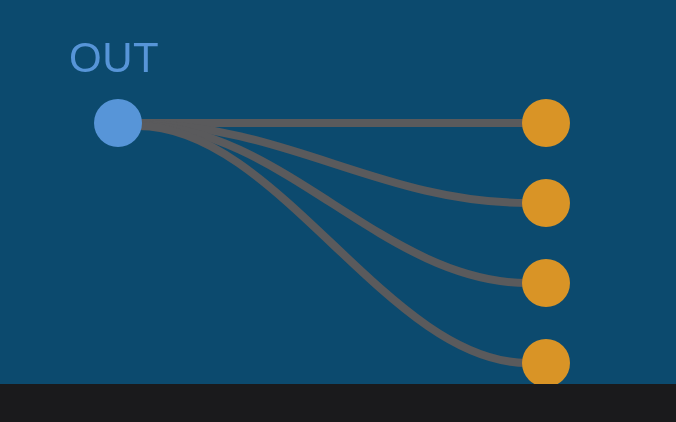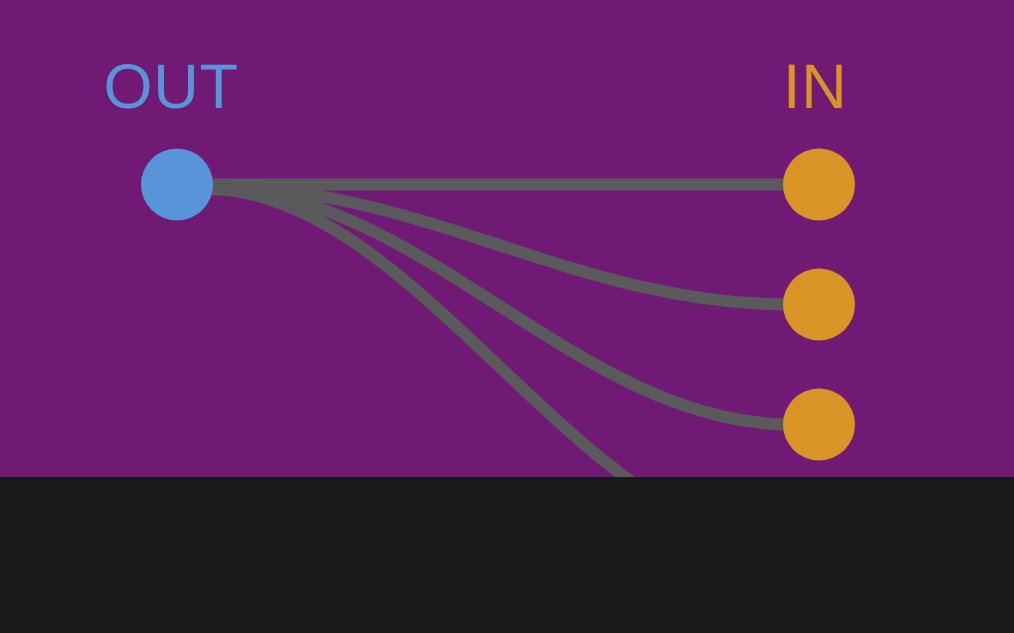--- a/index.html
+++ b/index.html
@@ -33,21 +33,21 @@
     font-weight: 400;
     letter-spacing: 0.5px;
     line-height: 1;
     white-space: nowrap;
     user-select: none;
   }
 </style>
 </head>
 <body>
 
-<div id="canvas" style="width: 676px; height: 318px; background: #701a75;">
+<div id="canvas" style="width: 676px; height: 384px; background: #0c4a6e;">
 
   <svg id="graph-svg" viewBox="0 0 676 422" xmlns="http://www.w3.org/2000/svg">
 
     <g id="edges-group">
         <path d="M 138 123 C 300 123, 366 123, 528 123" fill="none" stroke="#5a5a5c" stroke-width="8" stroke-linecap="butt"></path>
         <path d="M 138 124 C 286 124, 380 203, 528 203" fill="none" stroke="#5a5a5c" stroke-width="8" stroke-linecap="butt"></path>
         <path d="M 138 125 C 282 125, 384 283, 528 283" fill="none" stroke="#5a5a5c" stroke-width="8" stroke-linecap="butt"></path>
         <path d="M 138 126 C 278 126, 388 363, 528 363" fill="none" stroke="#5a5a5c" stroke-width="8" stroke-linecap="butt"></path>
       </g>
     <g id="nodes-group">
@@ -55,15 +55,14 @@
         <circle cx="546" cy="123" r="24" fill="#d99426"></circle>
         <circle cx="546" cy="203" r="24" fill="#d99426"></circle>
         <circle cx="546" cy="283" r="24" fill="#d99426"></circle>
         <circle cx="546" cy="363" r="24" fill="#d99426"></circle>
       </g>
 
   </svg>
 
   <div class="port-label" id="out-label" style="left: 69px; top: 37px; color: rgb(87, 149, 216);">OUT</div>
 
-  <div class="port-label" id="in-label" style="left: 522px; top: 37px; color: rgb(217, 148, 38);">IN</div>
 
 </div>
 
 </body></html>

